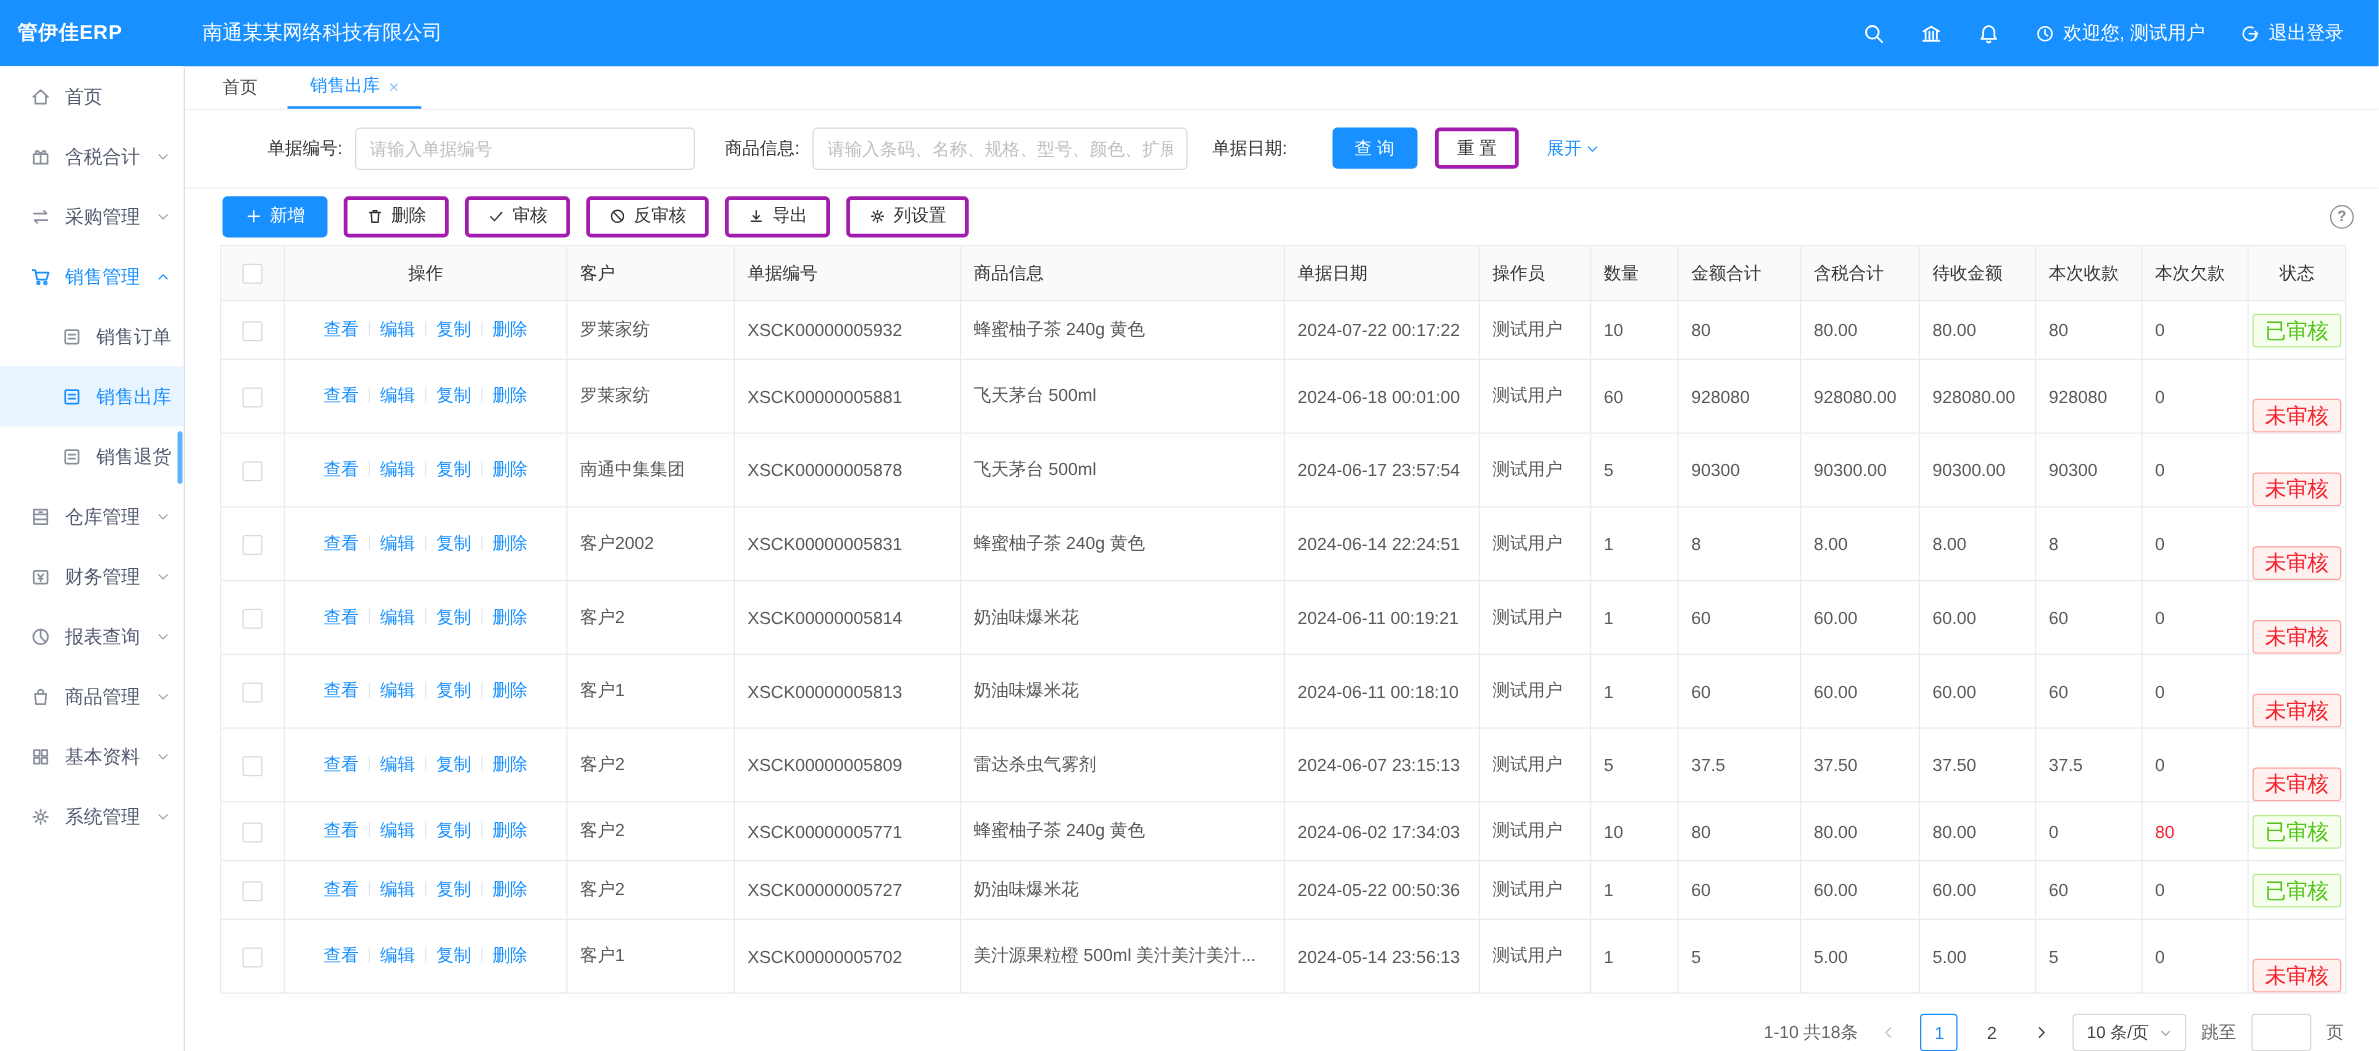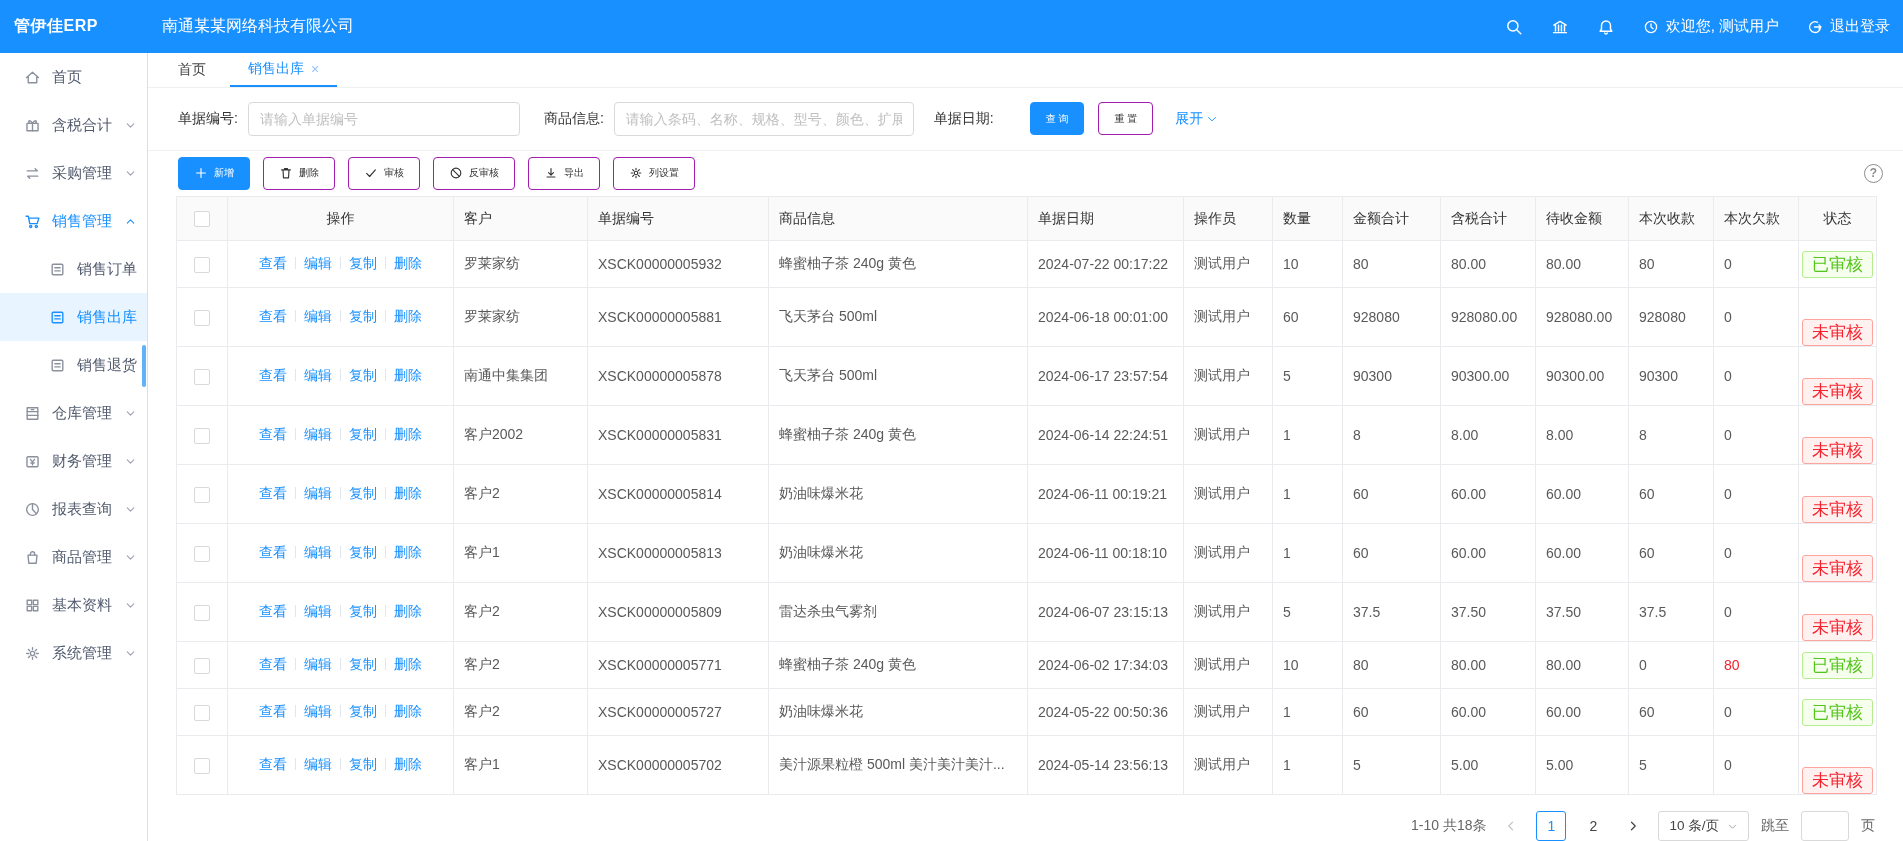--- a/index.html
+++ b/index.html
@@ -4,21 +4,21 @@
 <style>
   * { margin:0; padding:0; box-sizing:border-box; }
   html,body { width:1903px; height:841px; overflow:hidden; background:#fff;
     font-family:"Liberation Sans","DejaVu Sans",sans-serif; }
   .ic { width:16px; height:16px; fill:none; stroke:currentColor; stroke-width:1.3;
         stroke-linecap:round; stroke-linejoin:round; flex:none; }
   
   .topbar { height:53px; background:#1890ff; display:flex; align-items:center; color:#fff; }
   .logo { width:148px; padding-left:14px; font-size:16px; font-weight:bold; letter-spacing:.5px; }
   .company { font-size:16px; margin-left:14px; }
-  .top-right { margin-left:auto; display:flex; align-items:center; gap:28px; padding-right:13px; font-size:15px; }
+  .top-right { margin-left:auto; display:flex; align-items:center; gap:28px; padding-right:28px; font-size:15px; }
   .top-ic { width:18px; height:18px; cursor:pointer; }
   .top-item { display:flex; align-items:center; gap:7px; cursor:pointer; }
   
   .layout { display:flex; height:788px; }
   .sidebar { width:148px; border-right:1px solid #dcdfe6; position:relative; background:#fff; flex:none; }
   .side-item { height:48px; display:flex; align-items:center; gap:11px; padding-left:24px;
     font-size:15px; color:#515a6e; cursor:pointer; position:relative; }
   .side-item .ic { color:#8a909c; width:17px; height:17px; }
   .side-item .chev { position:absolute; right:10px; width:13px; height:13px; color:#9aa0ab; }
   .side-item.child { padding-left:49px; }
@@ -31,28 +31,28 @@
   
   .tabbar { height:35px; display:flex; align-items:flex-end; padding-left:12px; gap:6px;
     border-bottom:1px solid #eef0f2; }
   .tab { height:34px; padding:0 18px; display:flex; align-items:center; gap:7px;
     font-size:14px; color:#444; cursor:pointer; }
   .tab.active { color:#1890ff; border-bottom:2px solid #1890ff; }
   .tab-close { font-size:14px; color:#8fc4f7; cursor:pointer; }
   
   .filterbar { height:72px; display:flex; align-items:center; padding-left:30px;
     border-bottom:1px solid #f0f0f0; font-size:14px; color:#333; }
-  .f-label { margin-right:10px; white-space:nowrap; }
+  .f-label { margin-right:10px; white-space:nowrap;margin-left:36px; }
   .f-input { height:34px; border:1px solid #d9d9d9; border-radius:4px; padding:0 11px;
     font-size:14px; color:#333; outline:none; font-family:inherit; }
   .f-input::placeholder { color:#bfbfbf; }
   .daterange { width:315px; height:34px; border:1px solid #d9d9d9; border-radius:4px;
     display:flex; align-items:center; justify-content:center; gap:14px; color:#555; cursor:pointer; }
-  .btn { height:33px; border:1px solid #a21caf; background:#fff; border-radius:4px;
-    padding:0 15px; font-size:10px; color:#333; display:inline-flex; align-items:center;
+  .btn { height:33px; border:3px solid #a21caf; background:#fff; border-radius:4px;
+    padding:0 15px; font-size:14px; color:#333; display:inline-flex; align-items:center;
     gap:6px; cursor:pointer; font-family:inherit; }
   .btn-primary { background:#1890ff; border-color:#1890ff; color:#fff; }
   .expand-link { color:#1890ff; display:inline-flex; align-items:center; gap:3px; cursor:pointer; }
   .expand-link .ic { width:12px; height:12px; }
   
   .toolbar { height:52px; display:flex; align-items:center; gap:13px; padding:0 22px 0 30px; position:relative; }
   .toolbar .ic { width:14px; height:14px; }
   .help-circle { margin-left:auto; width:19px; height:19px; border:1.4px solid #8c8c8c; border-radius:50%;
     color:#8c8c8c; font-size:12px; font-weight:bold; display:flex; align-items:center; justify-content:center; cursor:pointer; }
   

